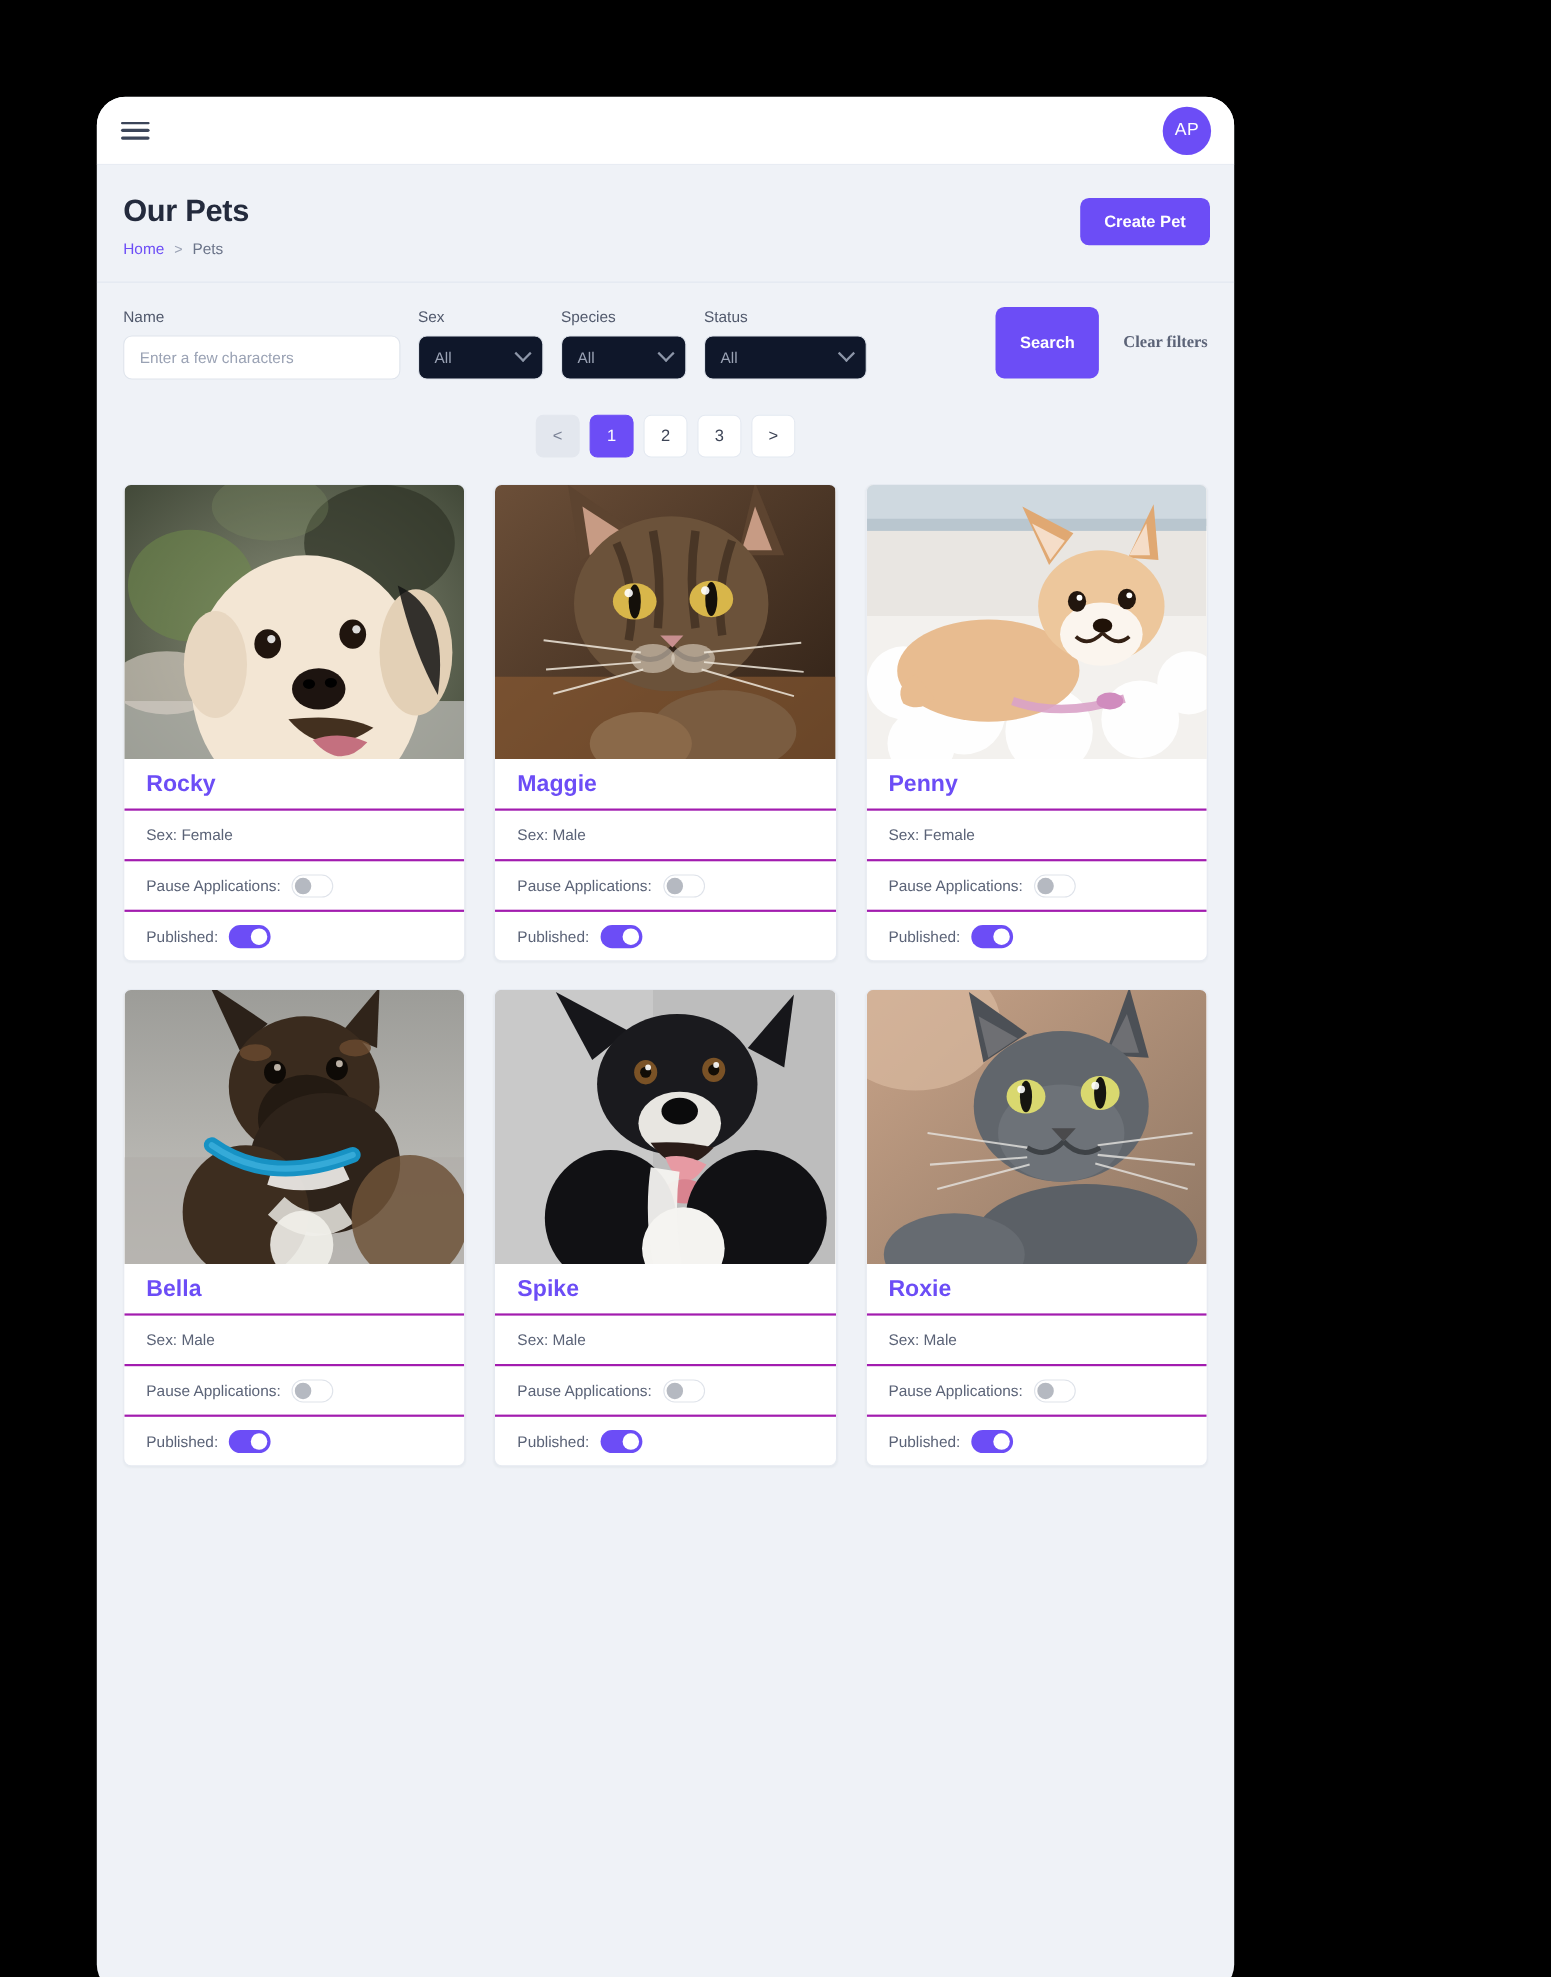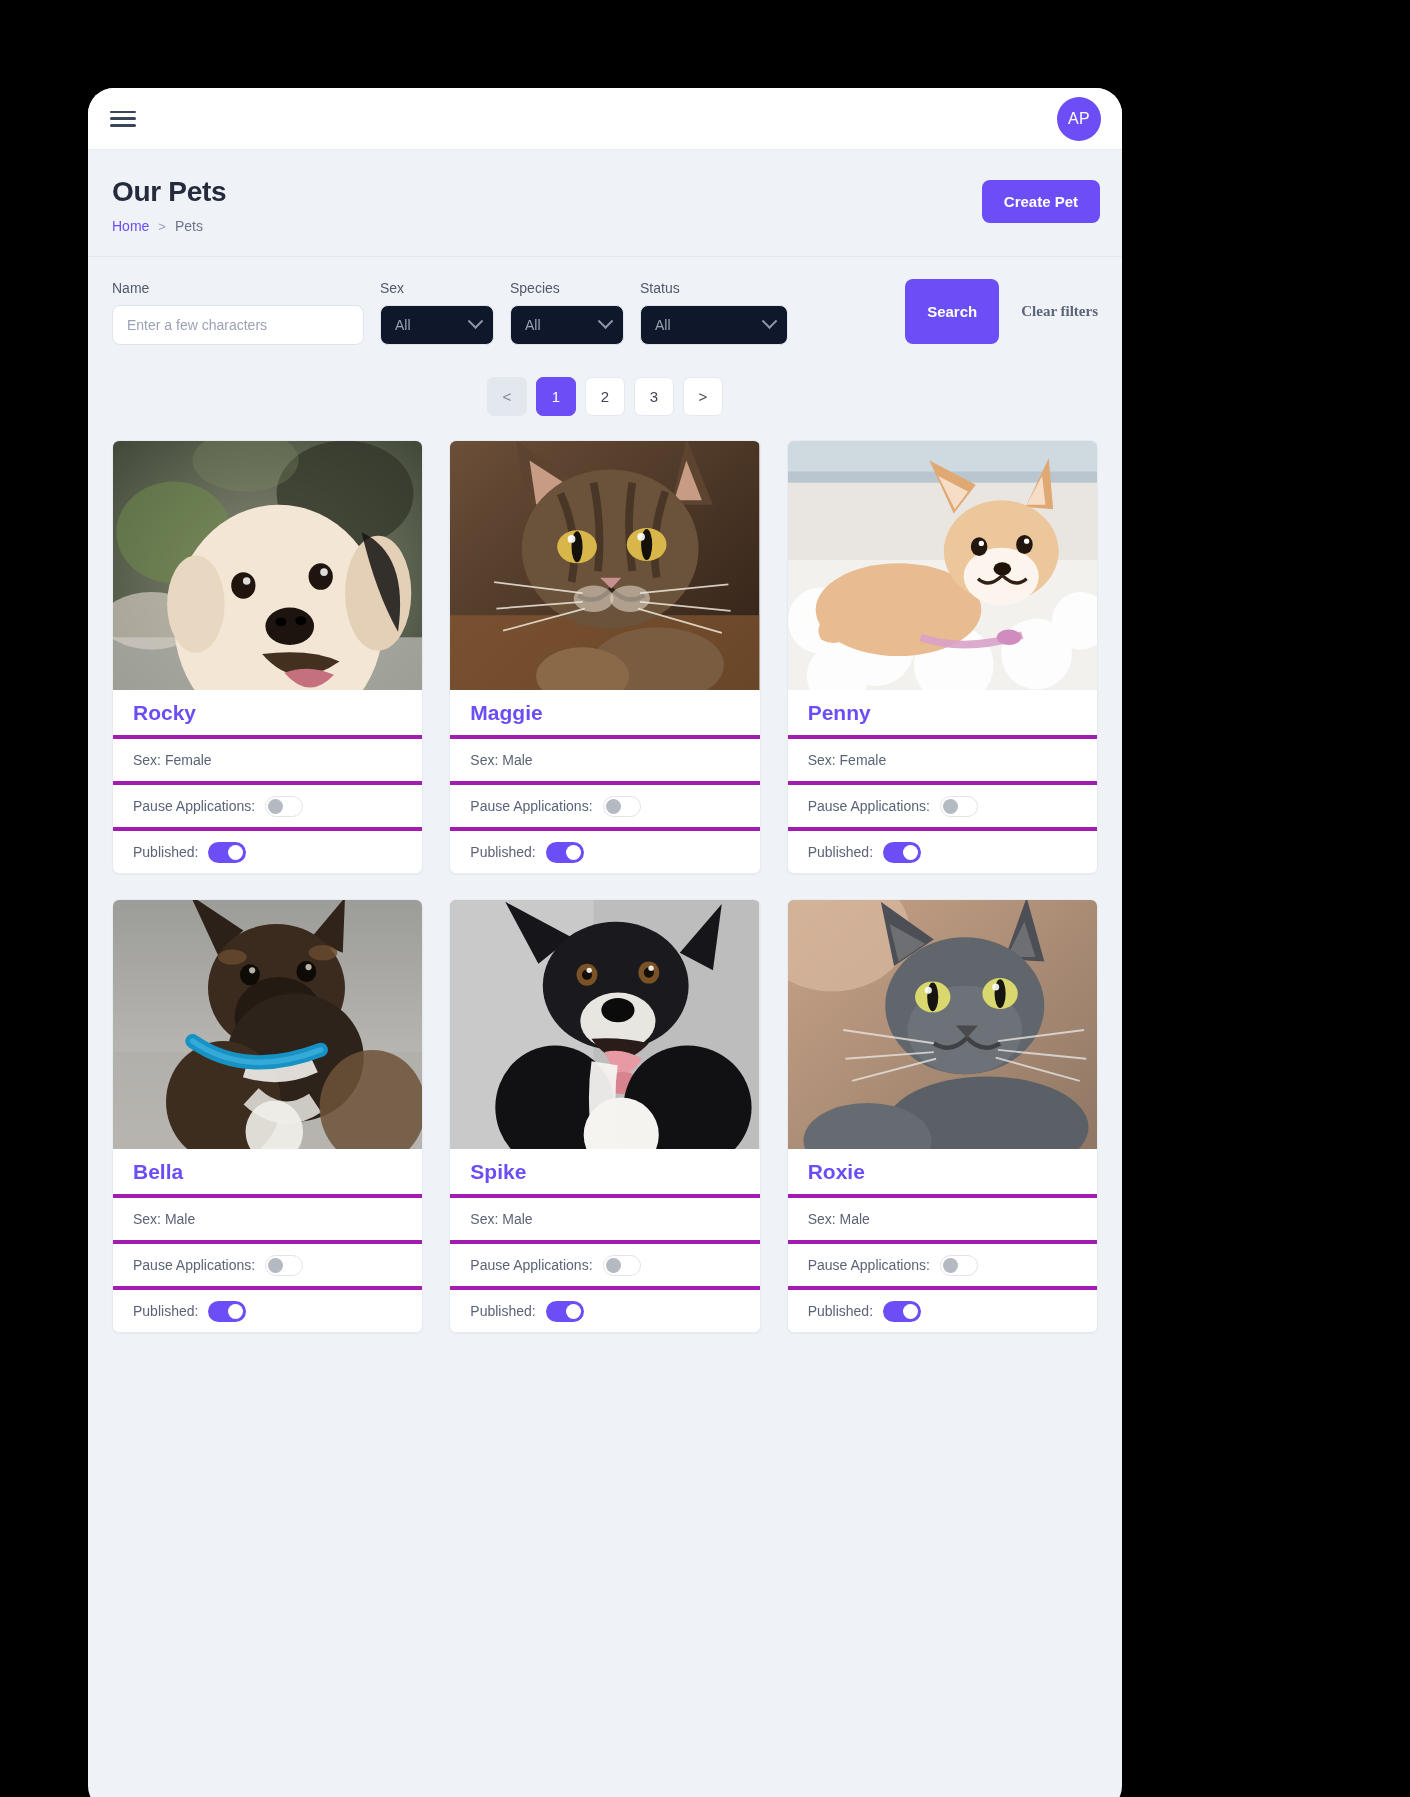--- a/index.html
+++ b/index.html
@@ -235,21 +235,21 @@
     position: relative;
     overflow: hidden;
   }
   .card-photo svg { display: block; width: 100%; height: 100%; }
 
   .card-row {
     padding: 0 20px;
     height: 46px;
     display: flex;
     align-items: center;
-    border-top: 4px solid #a21caf;
+    border-top: 2px solid #a21caf;
     font-size: 14px;
     color: #5b6377;
   }
   .card-row.name {
     border-top: none;
     height: 45px;
   }
   .pet-name {
     color: #6c4df6;
     font-weight: bold;

